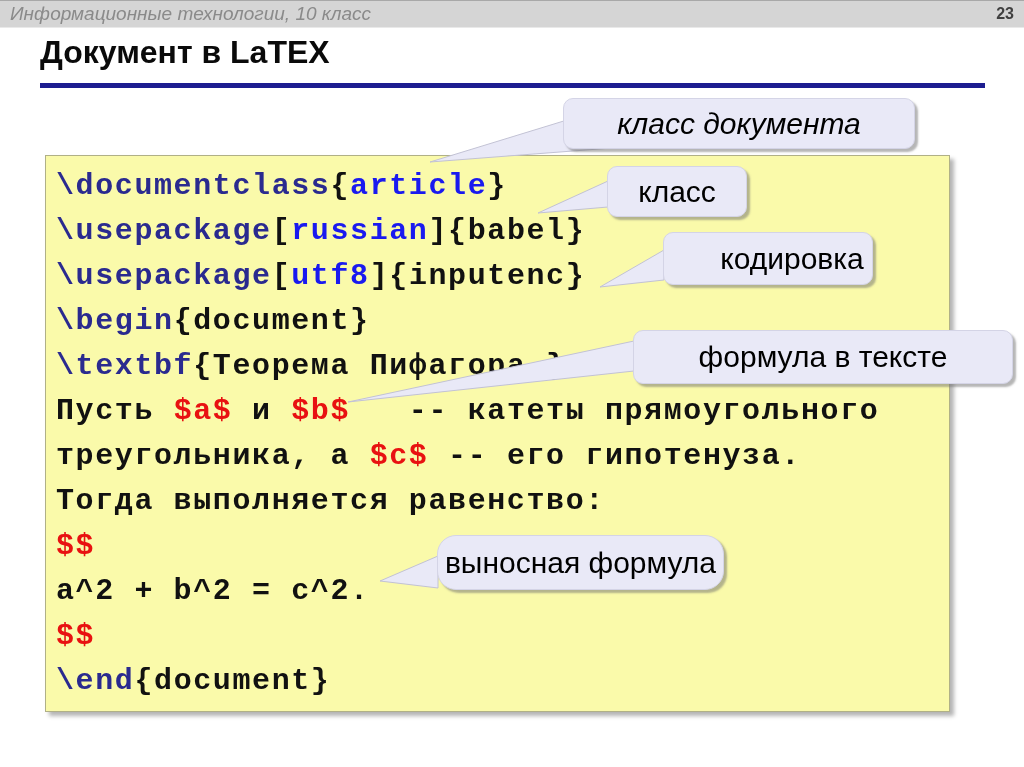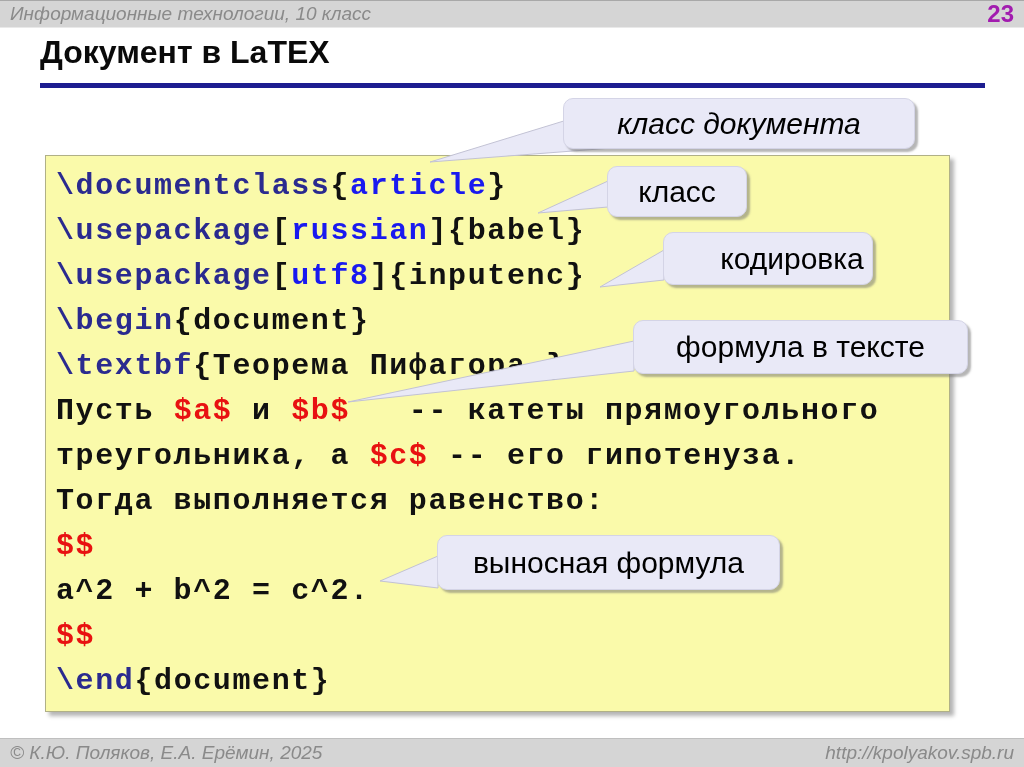--- a/index.html
+++ b/index.html
@@ -9,21 +9,21 @@
   }
   
   .bar{
     position:absolute;left:0;width:1024px;background:var(--bar-bg);
     display:flex;align-items:center;justify-content:space-between;
     box-sizing:border-box;padding:12px 10px;text-align:center;
   }
   .bar.top{top:0;height:28px;border-top:1px solid #a8a8a8;border-bottom:1px solid #e9e9e9;}
   .bar.bottom{bottom:0;height:29px;border-top:1px solid #bfbfbf;}
   .bar-text{font-style:italic;font-size:19px;color:var(--bar-text);}
-  .page-num{font-weight:bold;font-size:24px;color:#a21caf;font-style:normal;}
+  .page-num{font-weight:bold;font-size:16px;color:#404040;font-style:normal;}
   
   .title{
     position:absolute;left:40px;top:34px;font-size:32px;font-weight:bold;
     color:#0a0a0a;letter-spacing:0px;white-space:nowrap;
   }
   .title-rule{position:absolute;left:40px;top:83px;width:945px;height:5px;background:var(--rule);}
   
   .code-box{
     position:absolute;left:45px;top:155px;width:905px;height:557px;
     background:var(--code-bg);border:1px solid #b0b087;
@@ -48,22 +48,22 @@
     position:absolute;z-index:6;background:var(--callout-bg);
     border:1px solid #d4d4e6;border-radius:10px;
     display:flex;align-items:center;justify-content:center;
     font-size:30px;color:#000;white-space:nowrap;
     box-shadow:3px 3px 2px rgba(110,110,110,0.5);
     box-sizing:border-box;
   }
   .co-class   {left:563px;top:98px;width:352px;height:51px;font-style:italic;}
   .co-lang    {left:607px;top:166px;width:140px;height:51px;}
   .co-enc     {left:663px;top:232px;width:210px;height:53px;padding-left:48px;}
-  .co-inline  {left:633px;top:320px;width:335px;height:54px;}
-  .co-display {left:437px;top:535px;width:343px;height:55px;}
+  .co-inline  {left:633px;top:330px;width:380px;height:54px;}
+  .co-display {left:437px;top:535px;width:287px;height:55px;border-radius:19px;}
 </style>
 </head>
 <body>
 
 <div class="slide" style="--bar-bg: #d5d5d5; --bar-text: #8a8a8a; --rule: #1d1d90; --code-bg: #fafaaa; --tok-cmd: #2a2a8f; --tok-arg: #1a1aef; --tok-math: #e81111; --tok-plain: #111111; --callout-bg: #e9e9f7;">
 
   <div class="bar top">
     <span class="bar-text">Информационные технологии, 10 класс</span>
     <span class="page-num">23</span>
   </div>
@@ -92,18 +92,14 @@
   <div class="callout co-enc">
     <span>кодировка</span>
   </div>
   <div class="callout co-inline">
     <span>формула в тексте</span>
   </div>
   <div class="callout co-display">
     <span>выносная формула</span>
   </div>
 
-  <div class="bar bottom">
-    <span class="bar-text">© К.Ю. Поляков, Е.А. Ерёмин, 2025</span>
-    <span class="bar-text">http://kpolyakov.spb.ru</span>
-  </div>
 
 </div>
 
 </body></html>

